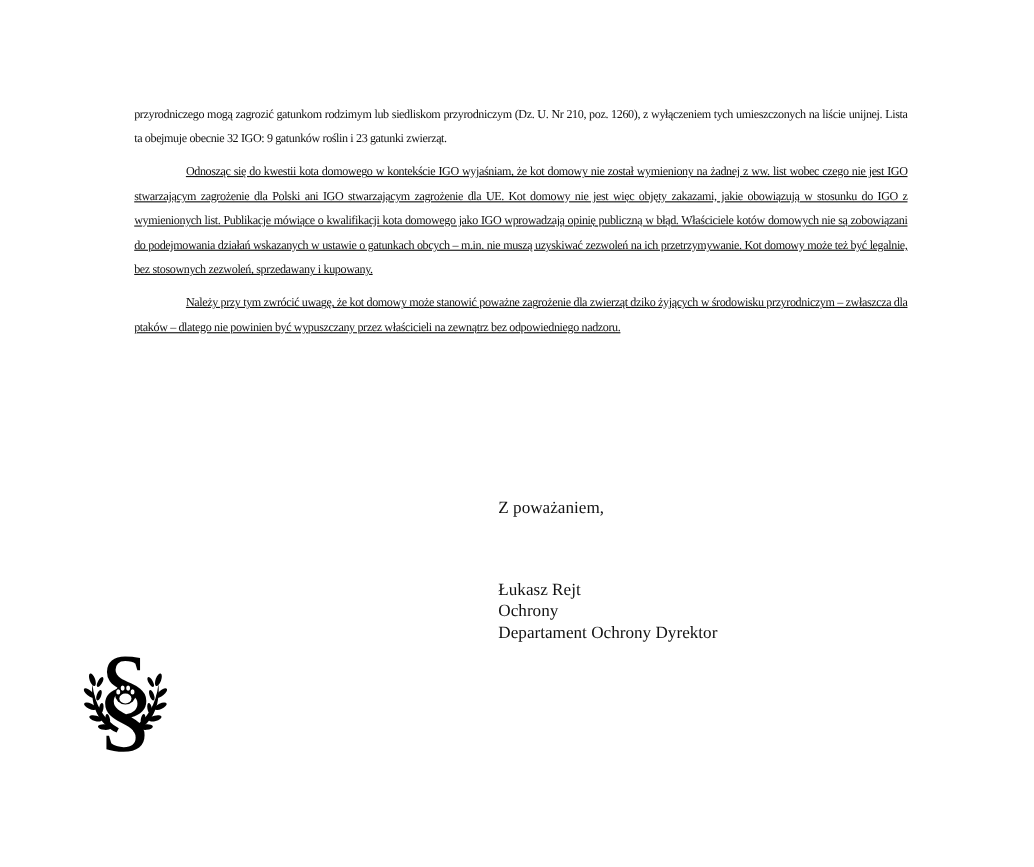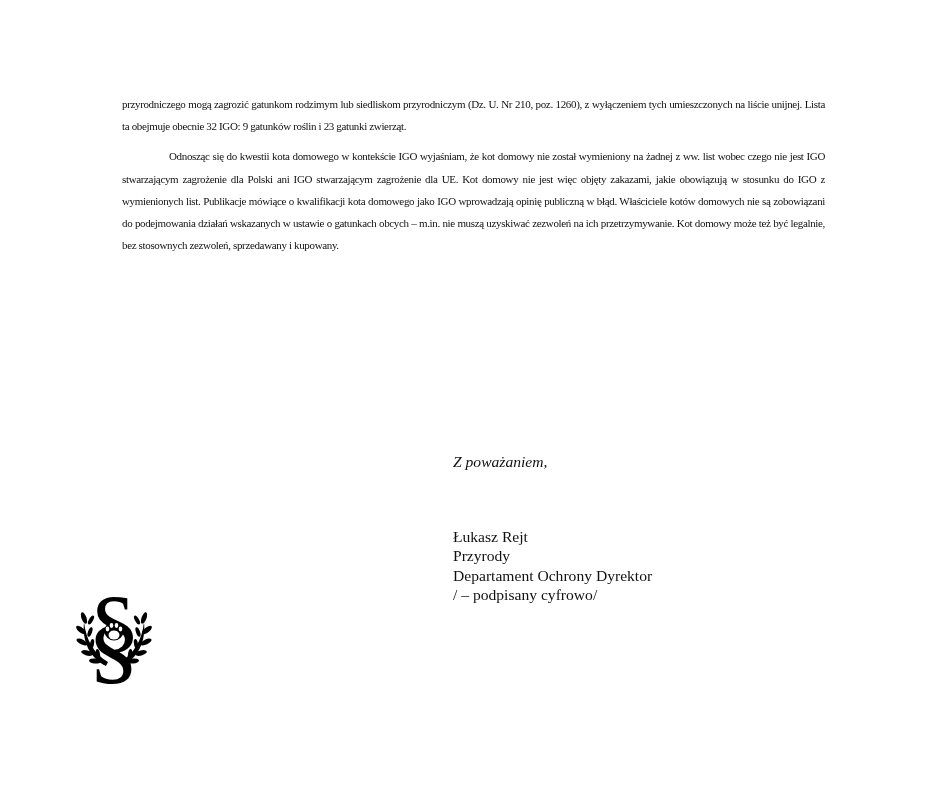--- a/index.html
+++ b/index.html
@@ -8,48 +8,48 @@
     position: absolute; left: 0; top: 0; width: 940px; height: 788px; background: #fff;
     font-family: "Liberation Serif", "DejaVu Serif", serif; color: #111;
   }
   .body-text {
     position: absolute; left: 122px; top: 61px; width: 703px;
     font-size: 11px; line-height: 22.2px; text-align: justify;
     letter-spacing: -0.35px;
     margin-top: 32px;
   }
   .body-text p { margin: 0 0 8px 0; }
-  .body-text p.indent { text-indent: 47px; }
+  .body-text p.indent { text-indent: 47px; text-decoration: underline; }
   .closing {
     position: absolute; left: 453px; top: 452px;
-    font-size: 15.6px; line-height: 19px; font-style: italic;
+    font-size: 15.6px; line-height: 19px; 
   }
   .signature {
     position: absolute; left: 453px; top: 527px;
     font-size: 15.6px; line-height: 19.3px;
   }
   .signature div { white-space: nowrap; }
   .logo { position: absolute; left: 76px; top: 578px; width: 76px; height: 106px; }
 </style>
 </head>
 <body>
 
 <div class="page">
   <div class="body-text">
     <p>przyrodniczego mogą zagrozić gatunkom rodzimym lub siedliskom przyrodniczym (Dz. U. Nr 210, poz. 1260), z wyłączeniem tych umieszczonych na liście unijnej. Lista ta obejmuje obecnie 32 IGO: 9 gatunków roślin i 23 gatunki zwierząt.</p>
     <p class="indent">Odnosząc się do kwestii kota domowego w kontekście IGO wyjaśniam, że kot domowy nie został wymieniony na żadnej z ww. list wobec czego nie jest IGO stwarzającym zagrożenie dla Polski ani IGO stwarzającym zagrożenie dla UE. Kot domowy nie jest więc objęty zakazami, jakie obowiązują w stosunku do IGO z wymienionych list. Publikacje mówiące o kwalifikacji kota domowego jako IGO wprowadzają opinię publiczną w błąd. Właściciele kotów domowych nie są zobowiązani do podejmowania działań wskazanych w ustawie o gatunkach obcych – m.in. nie muszą uzyskiwać zezwoleń na ich przetrzymywanie. Kot domowy może też być legalnie, bez stosownych zezwoleń, sprzedawany i kupowany.</p>
+    <p class="indent">Należy przy tym zwrócić uwagę, że kot domowy może stanowić poważne zagrożenie dla zwierząt dziko żyjących w środowisku przyrodniczym – zwłaszcza dla ptaków – dlatego nie powinien być wypuszczany przez właścicieli na zewnątrz bez odpowiedniego nadzoru.</p>
   </div>
 
   <div class="closing">Z poważaniem,</div>
 
   <div class="signature">
     <div>Łukasz Rejt</div>
-    <div>Przyrody</div>
+    <div>Ochrony</div>
     <div>Departament Ochrony Dyrektor</div>
-    <div>/ – podpisany cyfrowo/</div>
   </div>
 
   <svg class="logo" viewBox="0 0 76 106">
 
     <g fill="#000">
       <path d="M30 88 C14 80 6 64 8 44 C10 62 18 76 32 84 Z"></path>
       <ellipse cx="8" cy="40" rx="2.5" ry="6" transform="rotate(-20 8 40)"></ellipse>
       <ellipse cx="5" cy="52" rx="2.5" ry="6" transform="rotate(-50 5 52)"></ellipse>
       <ellipse cx="6" cy="64" rx="2.5" ry="6" transform="rotate(-65 6 64)"></ellipse>
       <ellipse cx="11" cy="75" rx="2.5" ry="6" transform="rotate(-75 11 75)"></ellipse>

